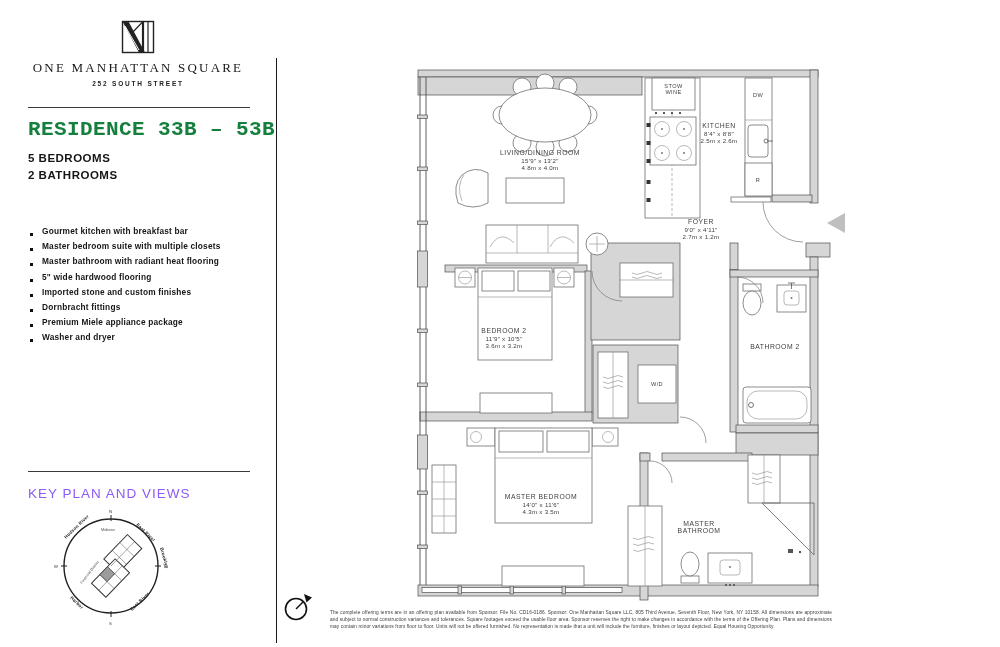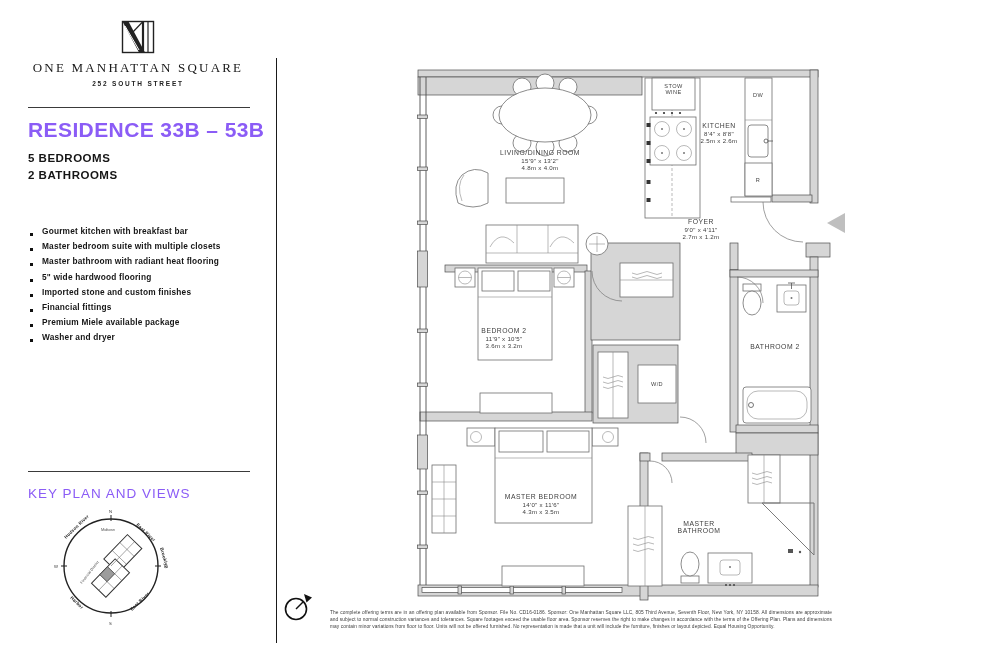--- a/index.html
+++ b/index.html
@@ -9,22 +9,22 @@
 
   
   .sidebar{position:absolute;left:0;top:0;width:276px;height:466px;}
   .divider-v{position:absolute;left:276px;top:58px;width:1px;height:585px;background:#1a1a1a;}
   .brand{position:absolute;left:0;top:20px;width:276px;text-align:center;}
   .brand-logo{display:block;margin:0 auto 6px auto;}
   .brand-name{font-family:"Liberation Serif",serif;font-size:13px;letter-spacing:2.2px;color:#181818;}
   .brand-address{font-size:6.5px;font-weight:bold;letter-spacing:1.8px;margin-top:4px;color:#222;}
   .rule{position:absolute;left:28px;width:222px;height:0;border-top:1.5px solid #3a3a3a;}
   .rule1{top:107px;} .rule2{top:471px;}
-  .res-title{position:absolute;left:28px;top:118px;font-family:Liberation Sans, sans-serif;
-             font-weight:bold;font-size:21px;letter-spacing:.4px;color:#8b5cf6;}
+  .res-title{position:absolute;left:28px;top:118px;font-family:Liberation Mono, monospace;
+             font-weight:bold;font-size:21px;letter-spacing:.4px;color:#15803d;}
   .bedbath{position:absolute;left:28px;top:150px;font-size:11.5px;font-weight:bold;
            letter-spacing:.5px;line-height:17px;color:#151515;}
   .areas{position:absolute;left:28px;top:186px;font-size:11.5px;font-weight:bold;
          letter-spacing:.3px;line-height:16px;color:#151515;}
   .features{position:absolute;left:28px;top:226px;margin:0;padding:0;list-style:none;}
   .features li{display:flex;align-items:flex-end;margin-bottom:5.2px;
                font-size:8.3px;font-weight:bold;letter-spacing:.2px;color:#161616;}
   .sq{width:3px;height:3px;background:#111;margin:3px 9px 0 2px;flex:0 0 auto;}
   .keyplan-title{position:absolute;left:28px;top:486px;font-size:13.5px;letter-spacing:1px;color:#8b5cf6;}
   .keyplan-svg{position:absolute;left:48px;top:506px;}
@@ -99,25 +99,25 @@
       <li>
           <span class="sq"></span>
           <span>5" wide hardwood flooring</span>
         </li>
       <li>
           <span class="sq"></span>
           <span>Imported stone and custom finishes</span>
         </li>
       <li>
           <span class="sq"></span>
-          <span>Financial fittings</span>
-        </li>
-      <li>
-          <span class="sq"></span>
-          <span>Premium Miele available package</span>
+          <span>Dornbracht fittings</span>
+        </li>
+      <li>
+          <span class="sq"></span>
+          <span>Premium Miele appliance package</span>
         </li>
       <li>
           <span class="sq"></span>
           <span>Washer and dryer</span>
         </li>
     </ul>
 
     <div class="rule rule2"></div>
     <div class="keyplan-title">KEY PLAN AND VIEWS</div>
 

